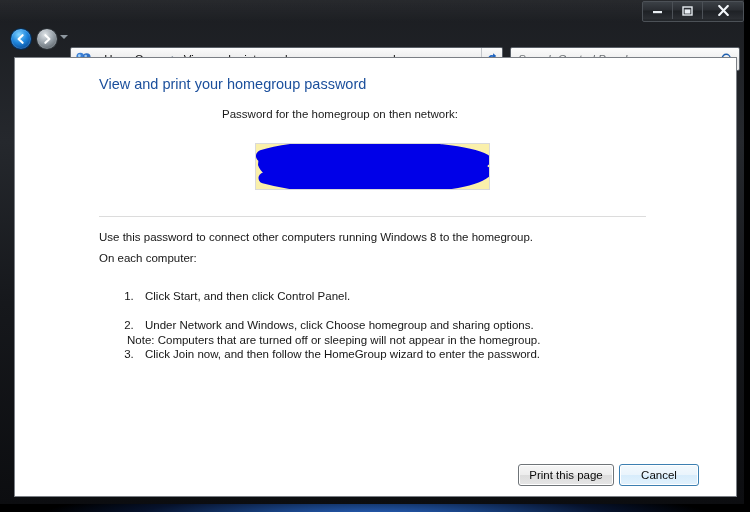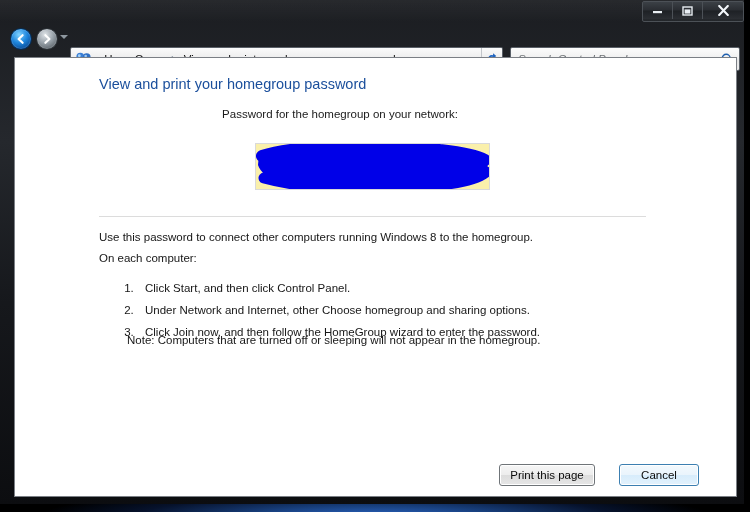--- a/index.html
+++ b/index.html
@@ -272,34 +272,34 @@
   #steps {
     position: absolute;
     left: 84px; top: 216px;
     margin: 0;
     padding: 0 0 0 38px;
     font-size: 11.5px;
     color: #161616;
     list-style: decimal;
   }
   #steps li {
-    margin: 8px 0 9px 0;
+    margin: 16px 0 9px 0;
     padding-left: 8px;
     white-space: nowrap;
     line-height: 13px;
   }
 
   
   #footer {
     position: absolute;
     left: 0; bottom: 10px;
     width: 723px;
     display: flex;
     justify-content: flex-end;
-    gap: 24px;
+    gap: 5px;
     padding-right: 39px;
     box-sizing: border-box;
   }
   .dlgbtn {
     min-width: 96px;
     height: 22px;
     box-sizing: border-box;
     font-family: "Liberation Sans", sans-serif;
     font-size: 11.5px;
     color: #0a0a0a;
@@ -400,21 +400,21 @@
         <circle cx="6.6" cy="6.6" r="4.2" fill="none" stroke="#1f5fae" stroke-width="1.5"></circle>
         <path d="M9.9 9.9 L13.6 13.8" stroke="#1f5fae" stroke-width="1.8" stroke-linecap="round"></path>
       </svg>
     </div>
   </div>
 
   <div id="content">
 
     <div id="page-title">View and print your homegroup password</div>
 
-    <div id="password-caption">Password for the homegroup on your network:</div>
+    <div id="password-caption">Password for the homegroup on then network:</div>
 
     <div id="password-box">
       <div id="password-value">██████████</div>
       <svg id="redaction-scribble" viewBox="0 0 235 47" preserveAspectRatio="none" aria-hidden="true">
         <path d="M3 10 C 10 6, 22 5, 34 7 C 40 4, 52 3, 62 5 C 74 2, 92 3, 108 5
                  C 118 2, 132 1, 146 4 C 160 2, 178 3, 196 6 C 210 5, 222 8, 230 13
                  C 233 18, 232 26, 228 32 C 222 38, 208 41, 192 42 C 176 45, 156 46, 136 45
                  C 118 46, 96 45, 78 43 C 60 44, 40 42, 24 38 C 12 34, 4 28, 2 21 Z" fill="#0000e8"></path>
         <path d="M6 12 C 30 4, 70 2, 118 4 C 166 2, 214 8, 229 16" fill="none" stroke="#0000e8" stroke-width="12" stroke-linecap="round"></path>
         <path d="M8 34 C 44 44, 96 46, 150 43 C 192 42, 220 36, 230 28" fill="none" stroke="#0000e8" stroke-width="11" stroke-linecap="round"></path>
@@ -422,21 +422,21 @@
       </svg>
     </div>
 
     <div id="divider"></div>
 
     <div class="body-line" id="line-intro">Use this password to connect other computers running Windows 8 to the homegroup.</div>
     <div class="body-line" id="line-oneach">On each computer:</div>
 
     <ol id="steps">
       <li>Click Start, and then click Control Panel.</li>
-      <li>Under Network and Internet, other Choose homegroup and sharing options.</li>
+      <li>Under Network and Windows, click Choose homegroup and sharing options.</li>
       <li>Click Join now, and then follow the HomeGroup wizard to enter the password.</li>
     </ol>
 
     <div class="body-line" id="line-note">Note: Computers that are turned off or sleeping will not appear in the homegroup.</div>
 
     <div id="footer">
       <div class="dlgbtn" id="btn-print">Print this page</div>
       <div class="dlgbtn" id="btn-cancel">Cancel</div>
     </div>
   </div>

